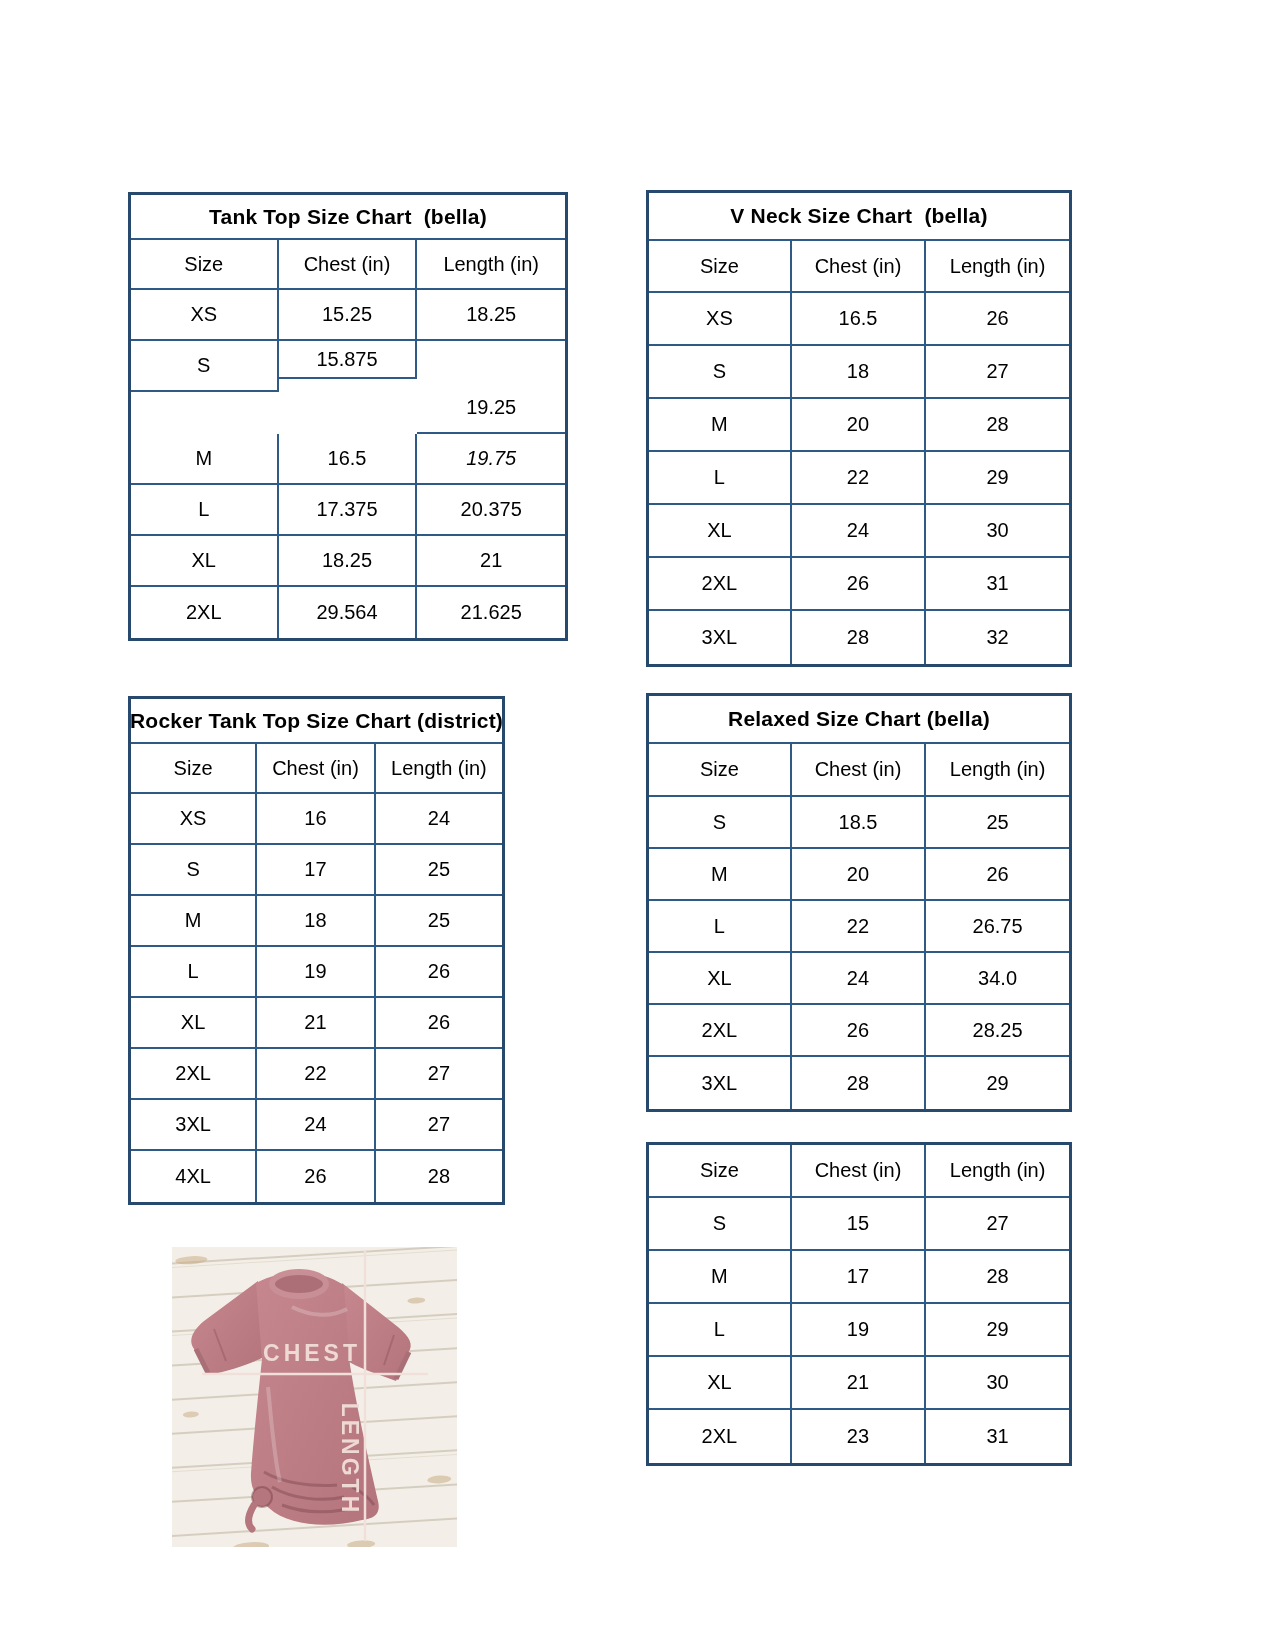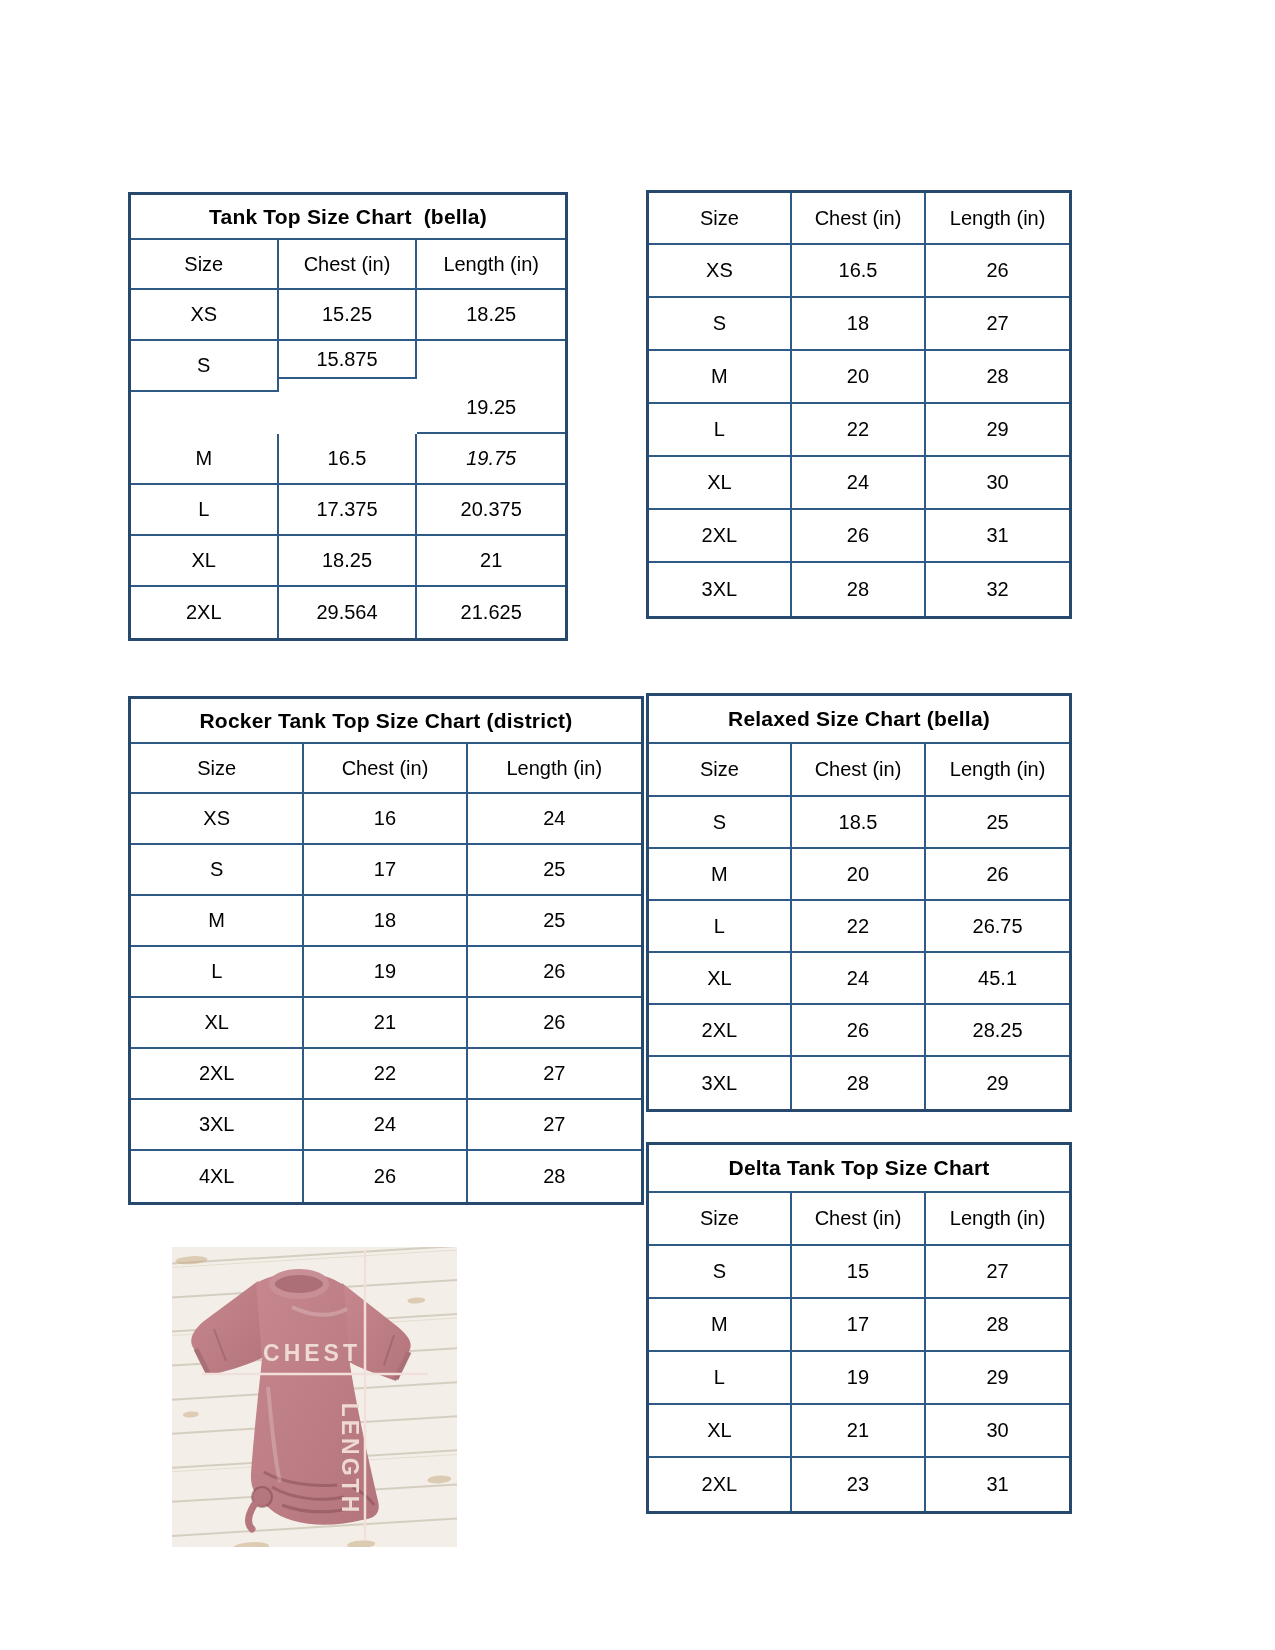--- a/index.html
+++ b/index.html
@@ -77,20 +77,21 @@
         <div class="tbl-cell" style="height: 51px;">XL</div>
         <div class="tbl-cell" style="height: 51px;">18.25</div>
         <div class="tbl-cell last-col" style="height: 51px;">21</div>
         <div class="tbl-cell last-row" style="height: 51px;">2XL</div>
         <div class="tbl-cell last-row" style="height: 51px;">29.564</div>
         <div class="tbl-cell last-col last-row" style="height: 51px;">21.625</div>
       </div>
     </div>
 
   <div class="size-table" style="left:646px; top:190px; width:426px;">
+      <div class="tbl-title" style="height: 48px;">V Neck Size Chart  (bella)</div>
       <div class="tbl-grid">
         <div class="tbl-cell" style="height: 52px;">Size</div>
         <div class="tbl-cell" style="height: 52px;">Chest (in)</div>
         <div class="tbl-cell last-col" style="height: 52px;">Length (in)</div>
         <div class="tbl-cell" style="height: 53px;">XS</div>
         <div class="tbl-cell" style="height: 53px;">16.5</div>
         <div class="tbl-cell last-col" style="height: 53px;">26</div>
         <div class="tbl-cell" style="height: 53px;">S</div>
         <div class="tbl-cell" style="height: 53px;">18</div>
         <div class="tbl-cell last-col" style="height: 53px;">27</div>
@@ -105,21 +106,21 @@
         <div class="tbl-cell last-col" style="height: 53px;">30</div>
         <div class="tbl-cell" style="height: 53px;">2XL</div>
         <div class="tbl-cell" style="height: 53px;">26</div>
         <div class="tbl-cell last-col" style="height: 53px;">31</div>
         <div class="tbl-cell last-row" style="height: 53px;">3XL</div>
         <div class="tbl-cell last-row" style="height: 53px;">28</div>
         <div class="tbl-cell last-col last-row" style="height: 53px;">32</div>
       </div>
     </div>
 
-  <div class="size-table" style="left:128px; top:696px; width:516px;">
+  <div class="size-table" style="left:128px; top:696px; width:377px;">
       <div class="tbl-title" style="height: 45px;">Rocker Tank Top Size Chart (district)</div>
       <div class="tbl-grid">
         <div class="tbl-cell" style="height: 50px;">Size</div>
         <div class="tbl-cell" style="height: 50px;">Chest (in)</div>
         <div class="tbl-cell last-col" style="height: 50px;">Length (in)</div>
         <div class="tbl-cell" style="height: 51px;">XS</div>
         <div class="tbl-cell" style="height: 51px; text-align: right;">16</div>
         <div class="tbl-cell last-col" style="height: 51px;">24</div>
         <div class="tbl-cell" style="height: 51px;">S</div>
         <div class="tbl-cell" style="height: 51px;">17</div>
@@ -155,32 +156,31 @@
         <div class="tbl-cell" style="height: 52px;">18.5</div>
         <div class="tbl-cell last-col" style="height: 52px;">25</div>
         <div class="tbl-cell" style="height: 52px;">M</div>
         <div class="tbl-cell" style="height: 52px;">20</div>
         <div class="tbl-cell last-col" style="height: 52px;">26</div>
         <div class="tbl-cell" style="height: 52px;">L</div>
         <div class="tbl-cell" style="height: 52px;">22</div>
         <div class="tbl-cell last-col" style="height: 52px;">26.75</div>
         <div class="tbl-cell" style="height: 52px;">XL</div>
         <div class="tbl-cell" style="height: 52px;">24</div>
-        <div class="tbl-cell last-col" style="height: 52px;">45.1</div>
+        <div class="tbl-cell last-col" style="height: 52px;">34.0</div>
         <div class="tbl-cell" style="height: 52px;">2XL</div>
         <div class="tbl-cell" style="height: 52px;">26</div>
         <div class="tbl-cell last-col" style="height: 52px;">28.25</div>
         <div class="tbl-cell last-row" style="height: 52px;">3XL</div>
         <div class="tbl-cell last-row" style="height: 52px;">28</div>
         <div class="tbl-cell last-col last-row" style="height: 52px;">29</div>
       </div>
     </div>
 
   <div class="size-table" style="left:646px; top:1142px; width:426px;">
-      <div class="tbl-title" style="height: 48px;">Delta Tank Top Size Chart</div>
       <div class="tbl-grid">
         <div class="tbl-cell" style="height: 53px;">Size</div>
         <div class="tbl-cell" style="height: 53px;">Chest (in)</div>
         <div class="tbl-cell last-col" style="height: 53px;">Length (in)</div>
         <div class="tbl-cell" style="height: 53px;">S</div>
         <div class="tbl-cell" style="height: 53px;">15</div>
         <div class="tbl-cell last-col" style="height: 53px;">27</div>
         <div class="tbl-cell" style="height: 53px;">M</div>
         <div class="tbl-cell" style="height: 53px;">17</div>
         <div class="tbl-cell last-col" style="height: 53px;">28</div>

